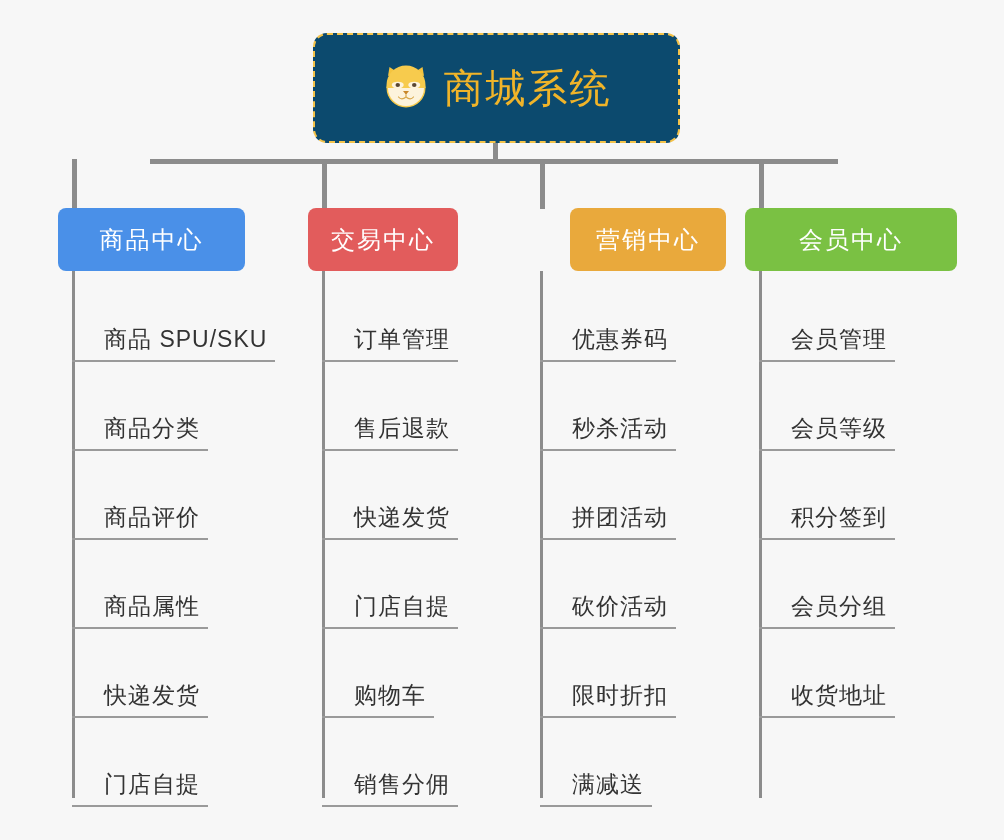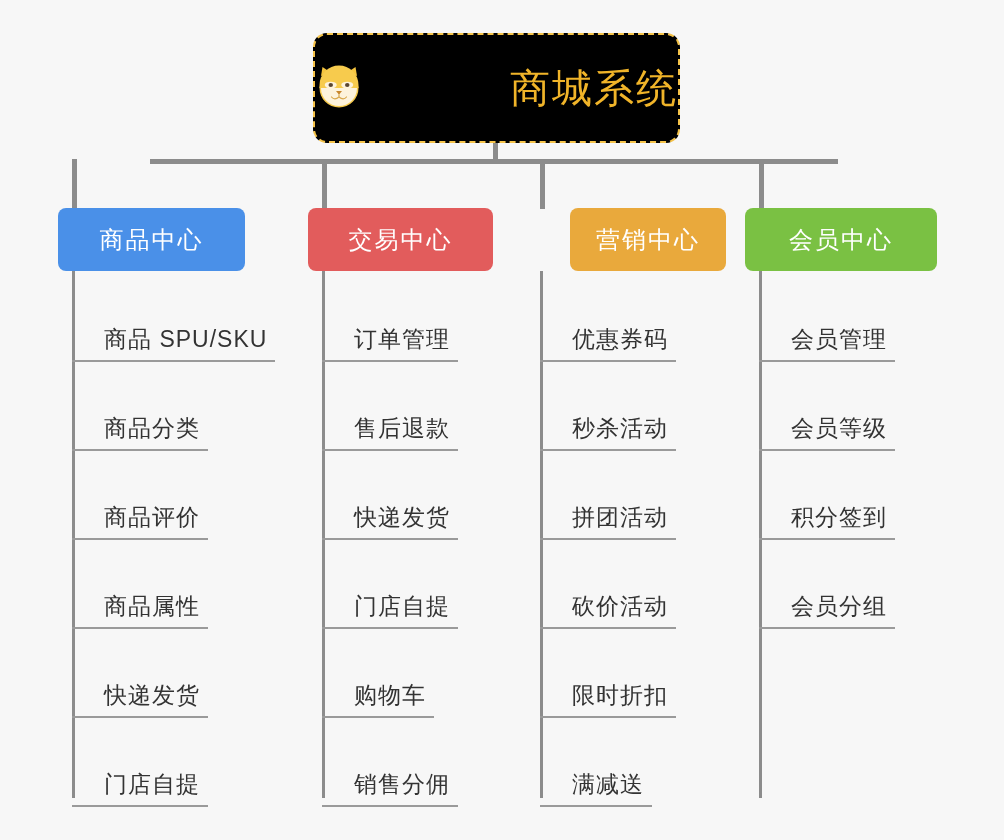--- a/index.html
+++ b/index.html
@@ -21,27 +21,27 @@
     height: 840px;
   }
 
   
   #root-node {
     position: absolute;
     left: 313px;
     top: 33px;
     width: 367px;
     height: 110px;
-    background: #000000;
+    background: #0c4a6e;
     border: 2px dashed #f5c349;
     border-radius: 14px;
     box-sizing: border-box;
     display: flex;
     align-items: center;
-    justify-content: space-between;
+    justify-content: center;
     gap: 14px;
   }
   #root-icon {
     width: 48px;
     height: 48px;
     flex: 0 0 auto;
     display: block;
   }
   #root-title {
     font-size: 40px;
@@ -194,21 +194,21 @@
           <div class="leaf">
             <div class="leaf-label">快递发货</div>
             <div class="leaf-underline" style="width: 136px;"></div>
           </div>
           <div class="leaf">
             <div class="leaf-label">门店自提</div>
             <div class="leaf-underline" style="width: 136px;"></div>
           </div>
         </div>
       </div>
-      <div class="column" style="left: 308px; width: 185px;">
+      <div class="column" style="left: 308px; width: 150px;">
         <div class="cat-box" style="background: rgb(226, 92, 92);">
           <span>交易中心</span>
         </div>
         <div class="spine" style="height: 527px;"></div>
         <div class="leaves">
           <div class="leaf">
             <div class="leaf-label">订单管理</div>
             <div class="leaf-underline" style="width: 136px;"></div>
           </div>
           <div class="leaf">
@@ -258,21 +258,21 @@
           <div class="leaf">
             <div class="leaf-label">限时折扣</div>
             <div class="leaf-underline" style="width: 136px;"></div>
           </div>
           <div class="leaf">
             <div class="leaf-label">满减送</div>
             <div class="leaf-underline" style="width: 112px;"></div>
           </div>
         </div>
       </div>
-      <div class="column" style="left: 745px; width: 192px;">
+      <div class="column" style="left: 745px; width: 212px;">
         <div class="cat-box" style="background: rgb(122, 193, 67);">
           <span>会员中心</span>
         </div>
         <div class="spine" style="height: 527px;"></div>
         <div class="leaves">
           <div class="leaf">
             <div class="leaf-label">会员管理</div>
             <div class="leaf-underline" style="width: 136px;"></div>
           </div>
           <div class="leaf">
@@ -280,17 +280,21 @@
             <div class="leaf-underline" style="width: 136px;"></div>
           </div>
           <div class="leaf">
             <div class="leaf-label">积分签到</div>
             <div class="leaf-underline" style="width: 136px;"></div>
           </div>
           <div class="leaf">
             <div class="leaf-label">会员分组</div>
             <div class="leaf-underline" style="width: 136px;"></div>
           </div>
+          <div class="leaf">
+            <div class="leaf-label">收货地址</div>
+            <div class="leaf-underline" style="width: 136px;"></div>
+          </div>
         </div>
       </div>
     </div>
 
 </div>
 
 </body></html>

